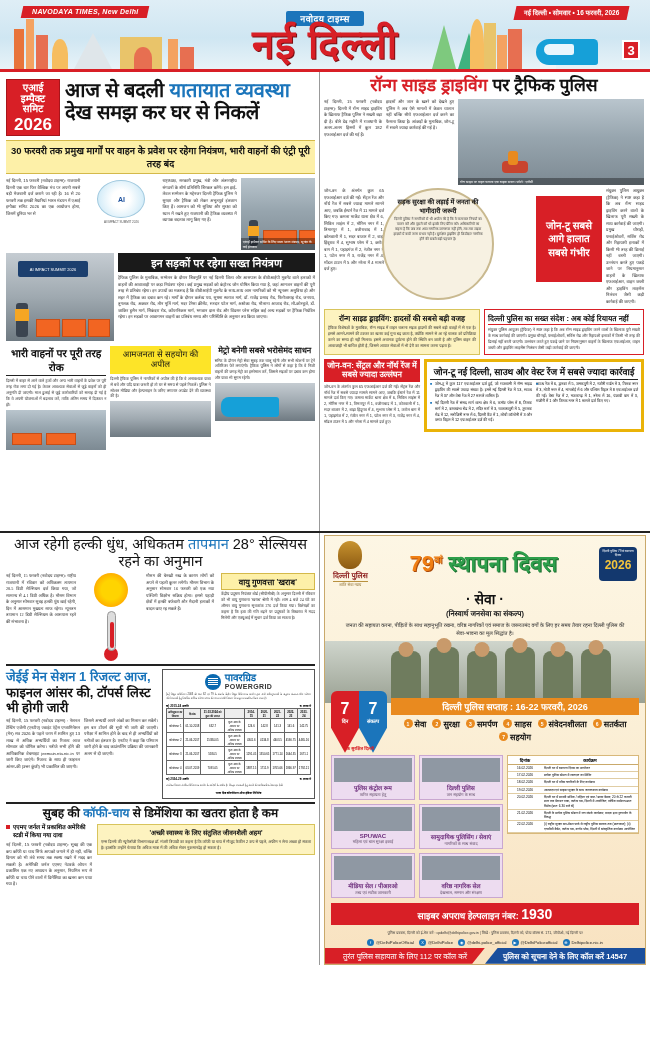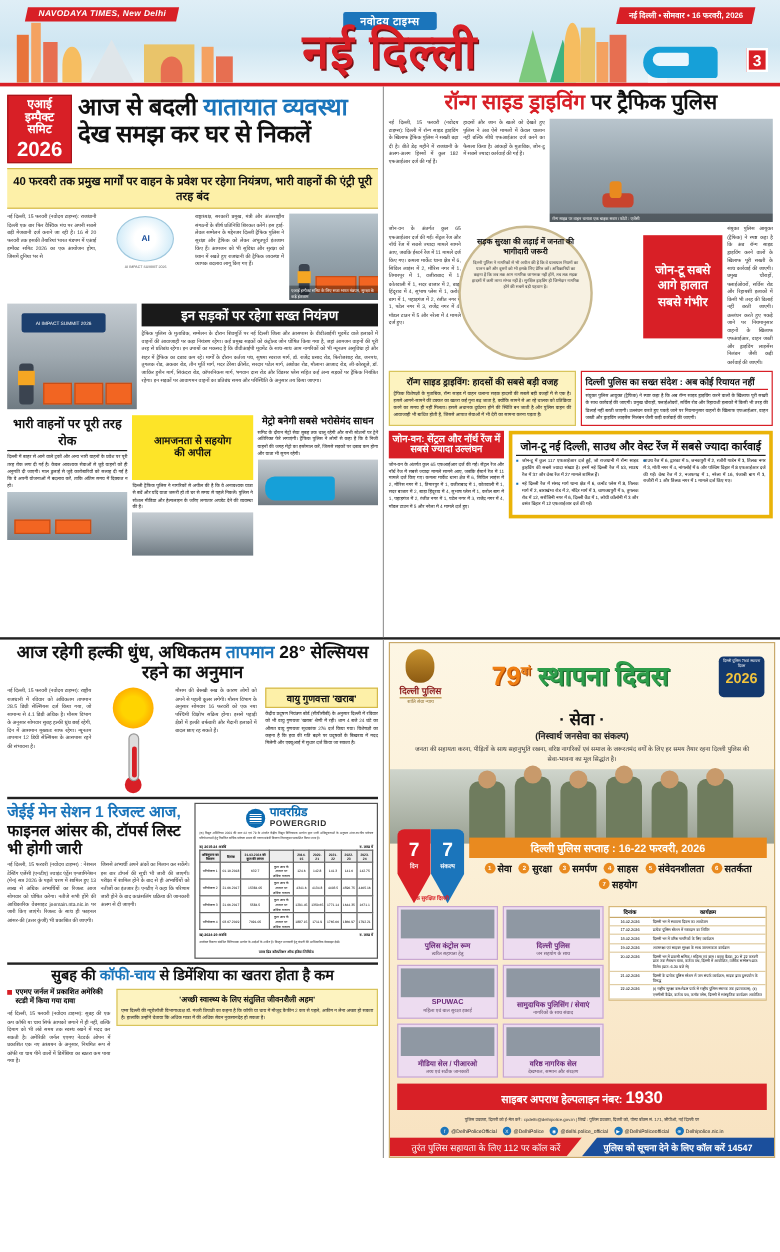--- a/index.html
+++ b/index.html
@@ -97,22 +97,22 @@
 
   .blackbar {
     background:#1a1a1a; color:#fff; font-size:11px; font-weight:bold;
     text-align:center; padding:2px 4px; margin:4px 0 3px;
   }
   .sechead { font-size:10.5px; font-weight:bold; color:#111; text-align:center;
     border-bottom:1px solid #222; padding-bottom:1px; margin-bottom:2px;}
   .sechead-sm { font-size:8px; font-weight:bold; color:#111; text-align:center;
     line-height:1.15; margin-bottom:2px;}
   .yellowhead {
-    background:#fde428; color:#111; font-size:8.5px; font-weight:bold;
-    text-align:center; padding:17px; line-height:1.15;
+    background:#fde428; color:#111; font-size:8.5px; font-weight:normal;
+    text-align:center; padding:4px; line-height:1.15;
   }
 
   
   .hl-r1 { font-size:17.5px; font-weight:bold; line-height:1.15; text-align:center; color:#111;}
   .hl-r1 .red { color:#d81f26; }
   .hl-r2 { font-size:17.5px; font-weight:bold; line-height:1.15; text-align:center; color:#111;}
 
   .circle-callout {
     position:absolute; width:112px; height:112px; border-radius:50%;
     background:#f7f1e2; border:2px solid #c9b98f;
@@ -142,21 +142,21 @@
   }
   .bullets li { font-size:3.8px; line-height:1.5; margin-bottom:2px; list-style:none;
     padding-left:5px; position:relative; text-align:justify;}
   .bullets li:before { content:"■"; position:absolute; left:0; top:0; color:#1b75bb; font-size:3.5px;}
 
   
   .lower { display:flex; border-top:2px solid #222; }
   .low-l { width:320px; border-right:1px solid #999; padding:3px 4px 0 6px; }
   .low-r { width:330px; padding:2px 4px 0 4px; }
 
-  .wx-head { font-size:14.5px; font-weight:bold; text-align:center; line-height:1.15; color:#111;}
+  .wx-head { font-size:14.5px; font-weight:normal; text-align:center; line-height:1.15; color:#111;}
   .wx-head .blue { color:#1b75bb; }
   .aqi-box { background:#fdf0a8; border:1px solid #d4b94a; padding:2px; }
   .aqi-ttl { font-size:8px; font-weight:bold; text-align:center; color:#111; }
 
   .sun { width:34px; height:34px; border-radius:50%;
      background:radial-gradient(circle,#ffd400 40%,#ff8c00 100%); margin:0 auto; }
   .thermo { width:9px; height:40px; background:#ddd; border:1px solid #999; border-radius:5px;
     position:relative; margin:0 auto;}
   .thermo:after{content:"";position:absolute;left:2px;bottom:2px;width:4px;height:26px;background:#d81f26;border-radius:3px;}
   .thermo-bulb{width:14px;height:14px;border-radius:50%;background:#d81f26;margin:-4px auto 0;}
@@ -295,21 +295,21 @@
           <div class="l1">एआई</div>
           <div class="l1">इम्पैक्ट</div>
           <div class="l1">समिट</div>
           <div class="yr">2026</div>
         </div>
         <div class="hl-main">
           <div class="hl1"><span>आज से बदली </span><span class="blue">यातायात व्यवस्था</span></div>
           <div class="hl2">देख समझ कर घर से निकलें</div>
         </div>
       </div>
-      <div class="sub-yellow">40 फरवरी तक प्रमुख मार्गों पर वाहन के प्रवेश पर रहेगा नियंत्रण, भारी वाहनों की एंट्री पूरी तरह बंद</div>
+      <div class="sub-yellow">30 फरवरी तक प्रमुख मार्गों पर वाहन के प्रवेश पर रहेगा नियंत्रण, भारी वाहनों की एंट्री पूरी तरह बंद</div>
 
       <div class="three" style="margin-top:4px;">
         <div style="width:62px;">
           <div class="bt">नई दिल्ली, 15 फरवरी (नवोदय टाइम्स): राजधानी दिल्ली एक बार फिर वैश्विक मंच पर अपनी सबसे बड़ी मेजबानी दर्ज कराने जा रही है। 16 से 20 फरवरी तक इसकी तैयारियां भारत मंडपम में एआई इम्पैक्ट समिट 2026 का एक आयोजन होगा, जिसमें दुनिया भर से</div>
         </div>
         <div style="width:52px;">
           <div style="width:48px;height:38px;border-radius:50%;background:radial-gradient(circle,#fff 30%,#bfe3f5 100%);border:1px solid #9fc8de;margin:2px auto;display:flex;align-items:center;justify-content:center;font-size:7px;font-weight:bold;color:#1b4f9c;">AI</div>
           <div style="font-size:3px;text-align:center;color:#555;">AI IMPACT SUMMIT 2026</div>
         </div>
         <div style="flex:1;">
@@ -432,21 +432,21 @@
         </div>
       </div>
     </div>
   </div>
 
   <div class="lower">
 
     <div class="low-l">
       <div class="wx-head"><span>आज रहेगी हल्की धुंध, अधिकतम </span><span class="blue">तापमान</span><span> 28° सेल्सियस रहने का अनुमान</span></div>
 
-      <div style="display:flex;gap:7px;margin-top:4px;">
+      <div style="display:flex;gap:7px;margin-top:4px;font-family:Liberation Serif, serif;">
         <div style="width:70px;">
             <div class="bt">नई दिल्ली, 15 फरवरी (नवोदय टाइम्स): राष्ट्रीय राजधानी में रविवार को अधिकतम तापमान 28.5 डिग्री सेल्सियस दर्ज किया गया, जो सामान्य से 4.1 डिग्री अधिक है। मौसम विभाग के अनुसार सोमवार सुबह हल्की धुंध छाई रहेगी, दिन में आसमान मुख्यतः साफ रहेगा। न्यूनतम तापमान 12 डिग्री सेल्सियस के आसपास रहने की संभावना है।</div>
           </div>
         <div style="width:56px;text-align:center;">
           <div class="sun"></div>
           <div style="margin-top:4px;">
             <div class="thermo"></div>
               <div class="thermo-bulb"></div>
           </div>
         </div>

